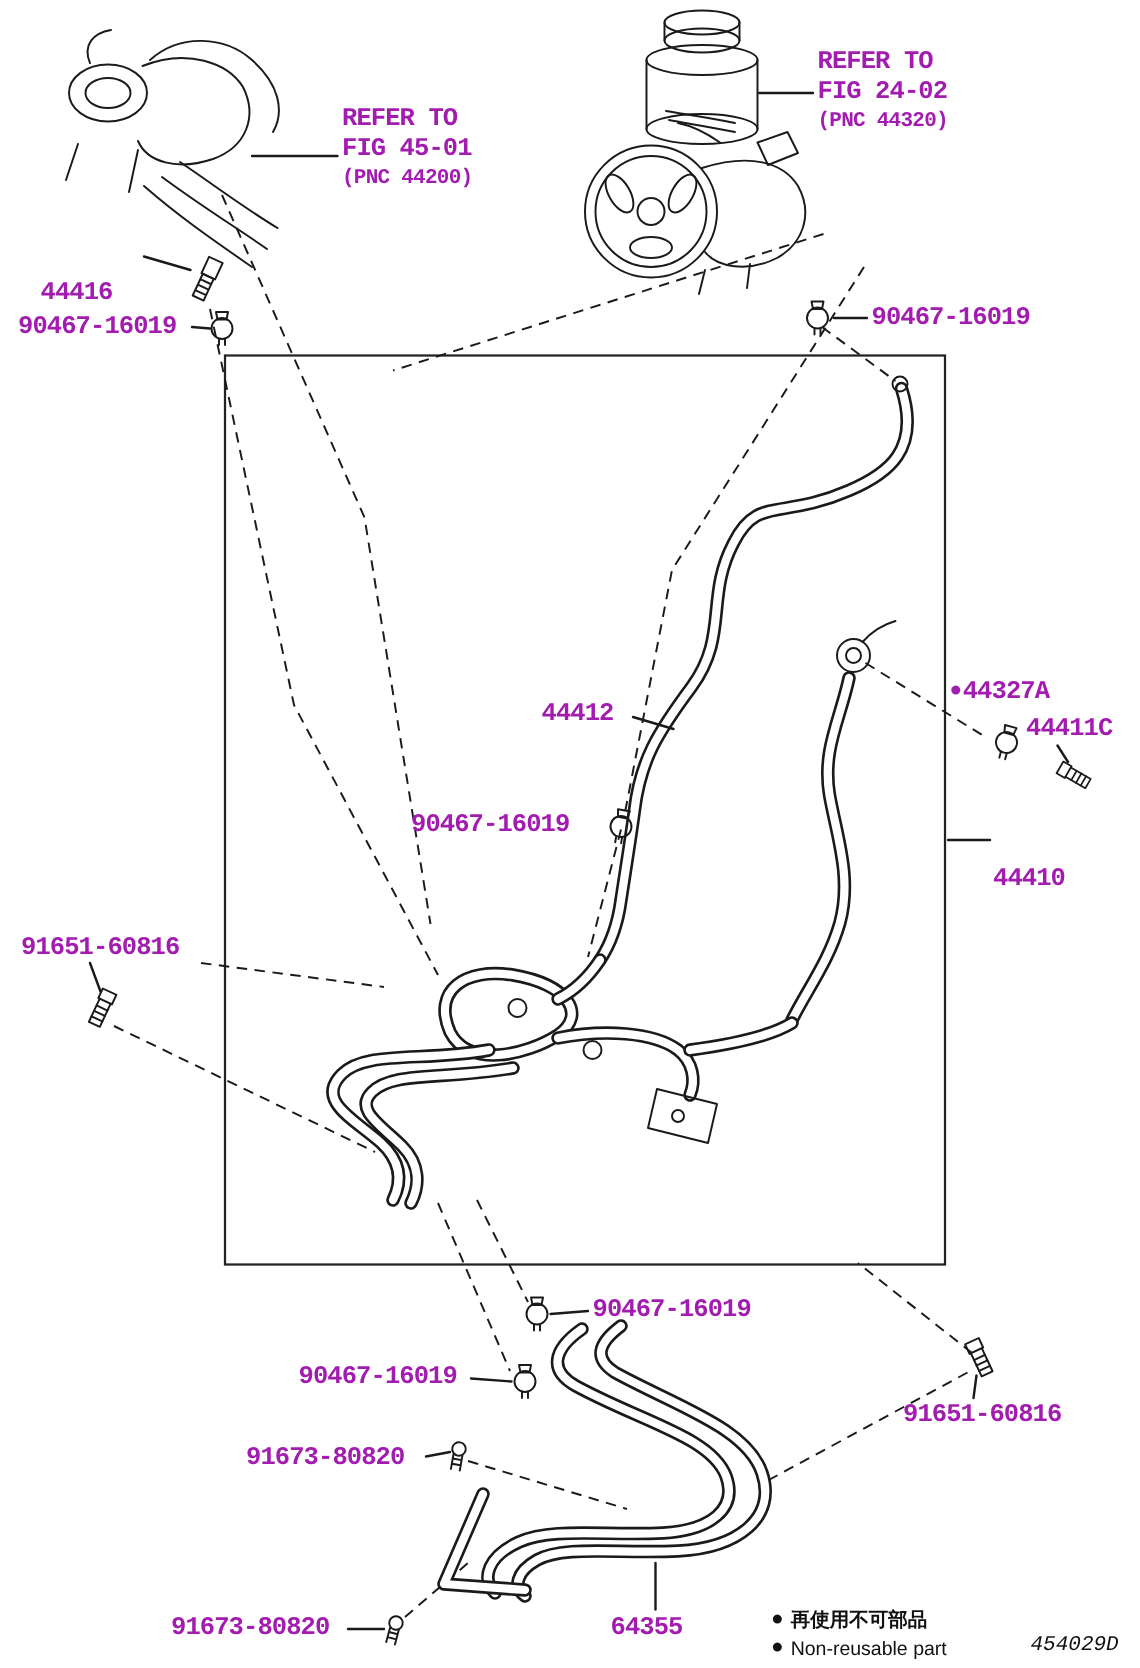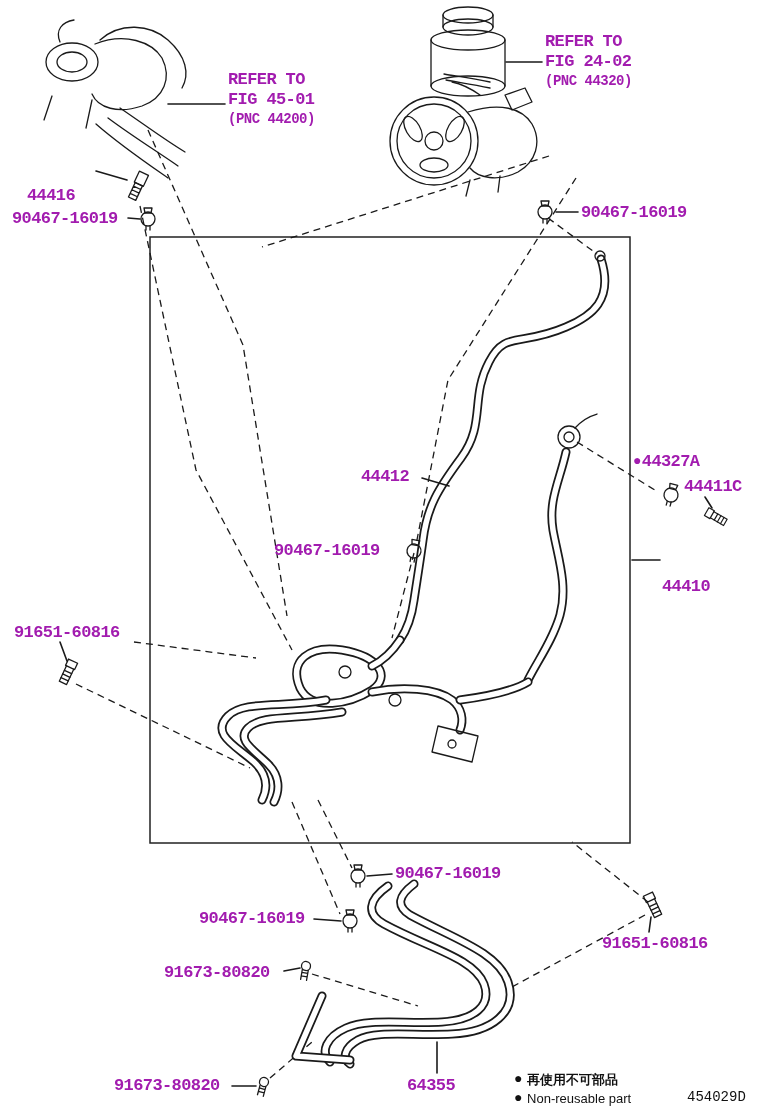--- a/index.html
+++ b/index.html
@@ -13,21 +13,21 @@
   .label {
     position:absolute; font-weight:700; font-size:17px;
     letter-spacing:-0.6px; white-space:nowrap; line-height:1.2; color:#a21caf;
   }
   .label .sub { font-size:14px; letter-spacing:-0.5px; }
   .legend {
     position:absolute; font-size:13px; font-weight:700; white-space:nowrap;
     font-family:Liberation Sans, sans-serif;
   }
   .legend.en { font-weight:400; font-size:13px; }
-  .code { position:absolute; font-size:14px; font-weight:400; white-space:nowrap; }
+  .code { position:absolute; font-size:14px; font-weight:400; white-space:nowrap;font-style:italic; }
   .bullet { font-size:14px; vertical-align:1px; margin-right:1px; }
 
   
   .thin  { stroke:#1a1a1a; stroke-width:1.3; fill:none; stroke-linecap:round; stroke-linejoin:round; }
   .ln    { stroke:#1a1a1a; stroke-width:1.6; fill:none; stroke-linecap:round; }
   .dash  { stroke:#1a1a1a; stroke-width:1.3; fill:none; stroke-dasharray:7 5; }
   .tube-o{ stroke:#1a1a1a; stroke-width:9;  fill:none; stroke-linecap:round; stroke-linejoin:round; }
   .tube-i{ stroke:#ffffff; stroke-width:5.5;fill:none; stroke-linecap:round; stroke-linejoin:round; }
   .frame { stroke:#222; stroke-width:1.5; fill:none; }
 </style>

